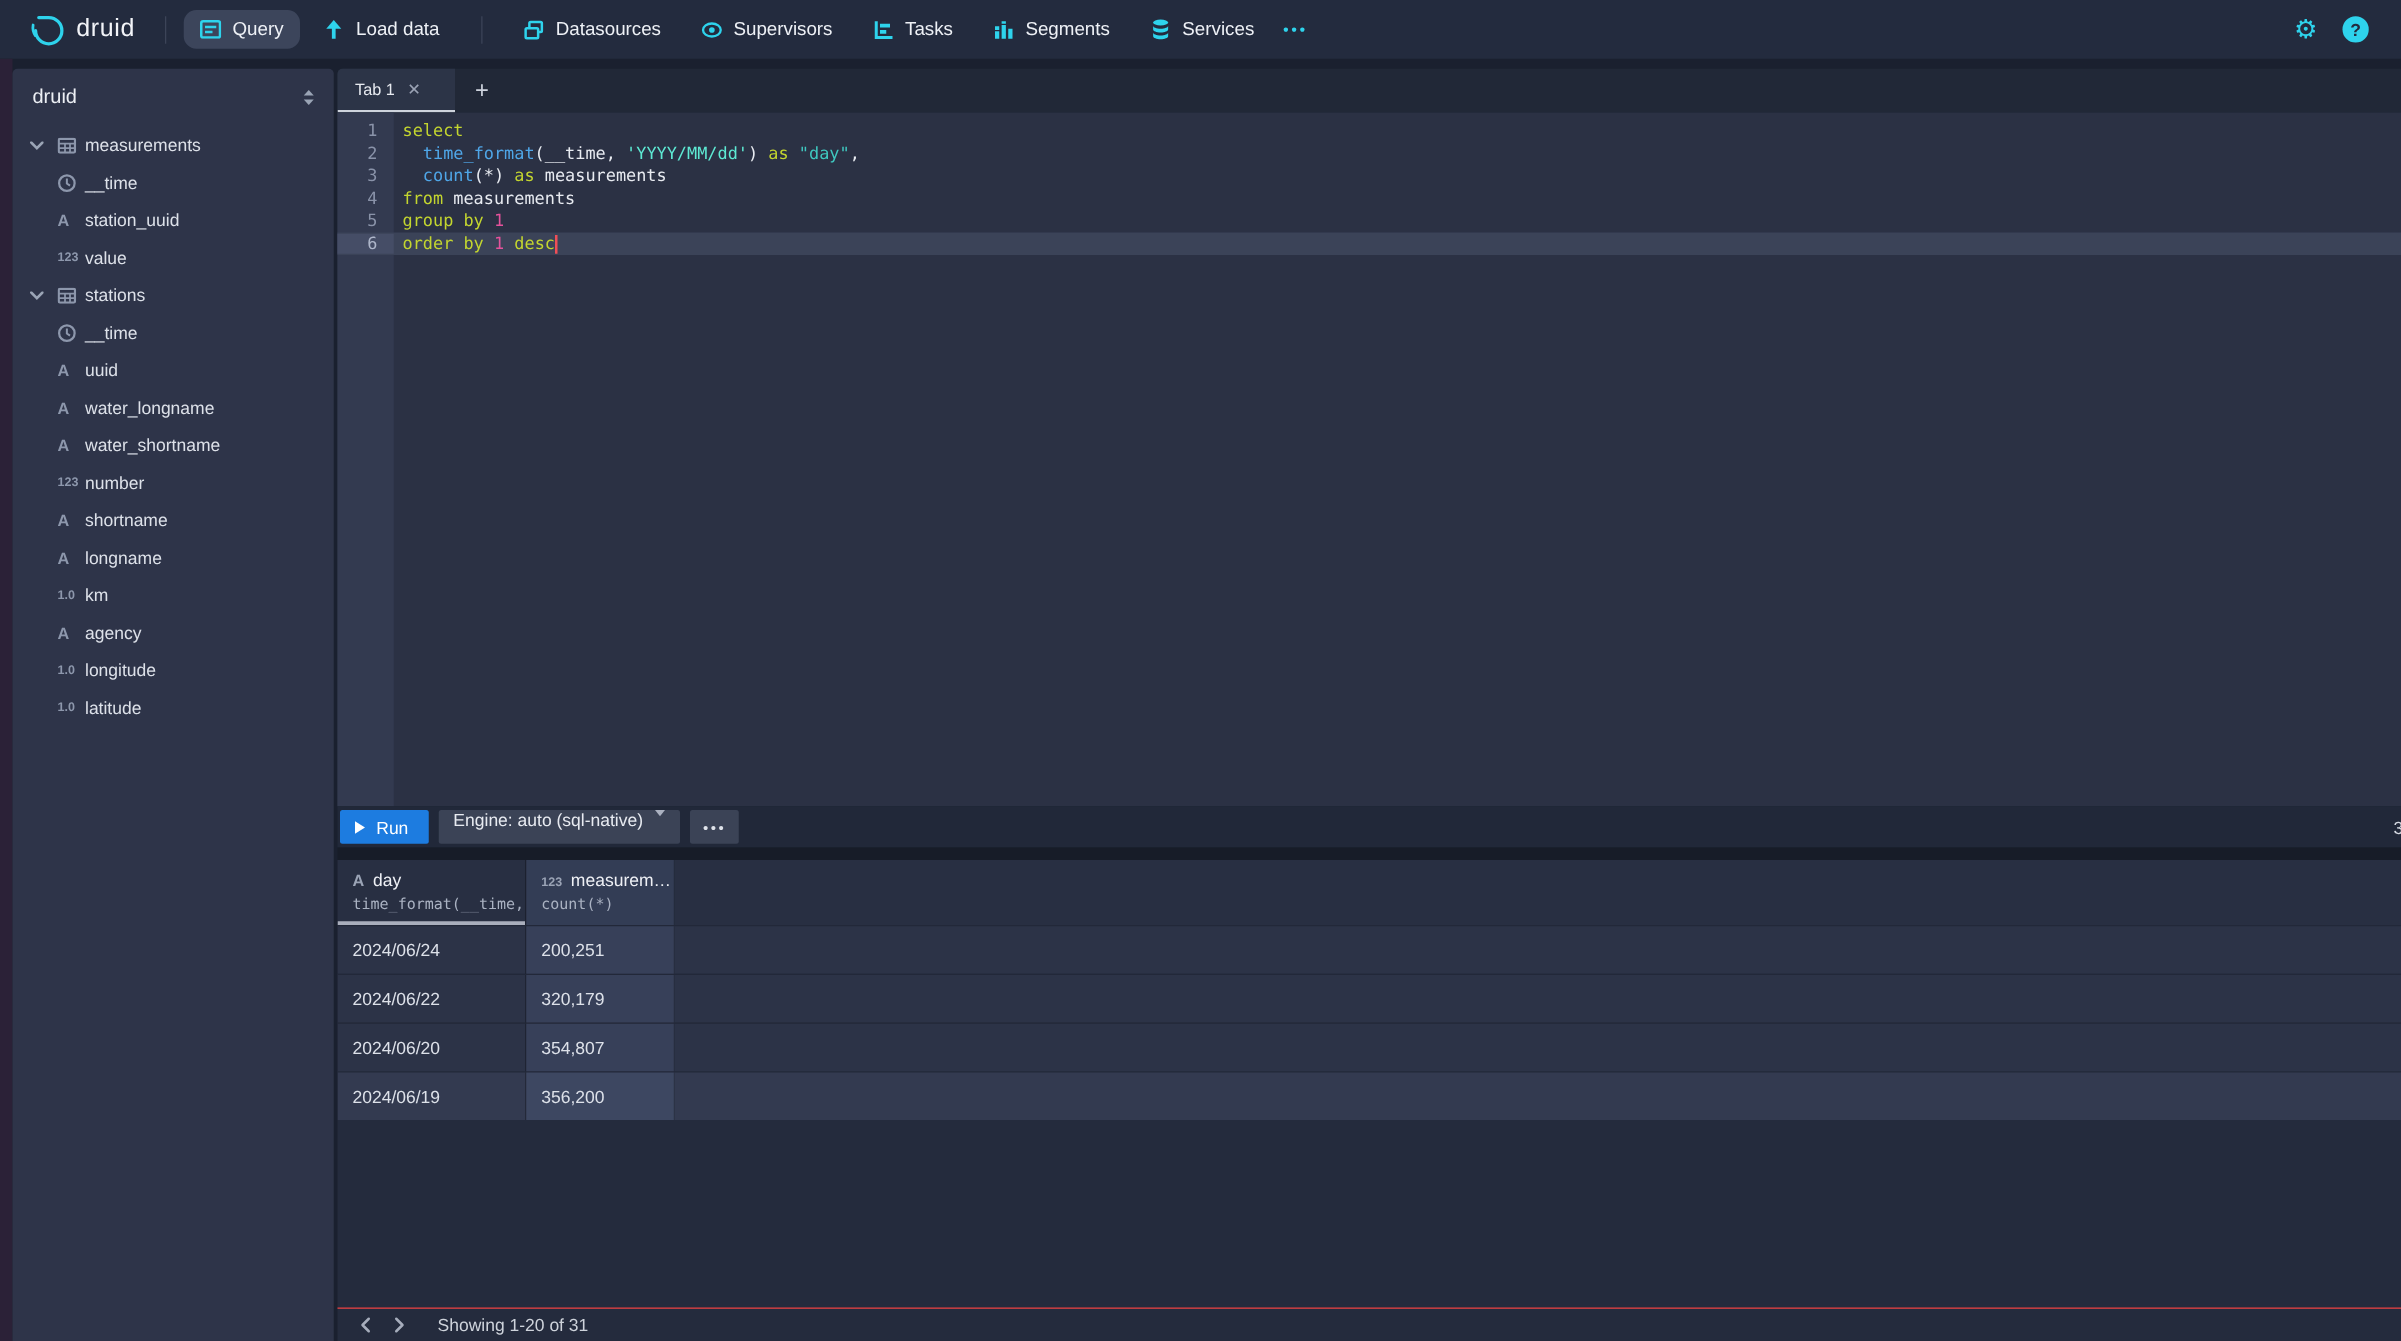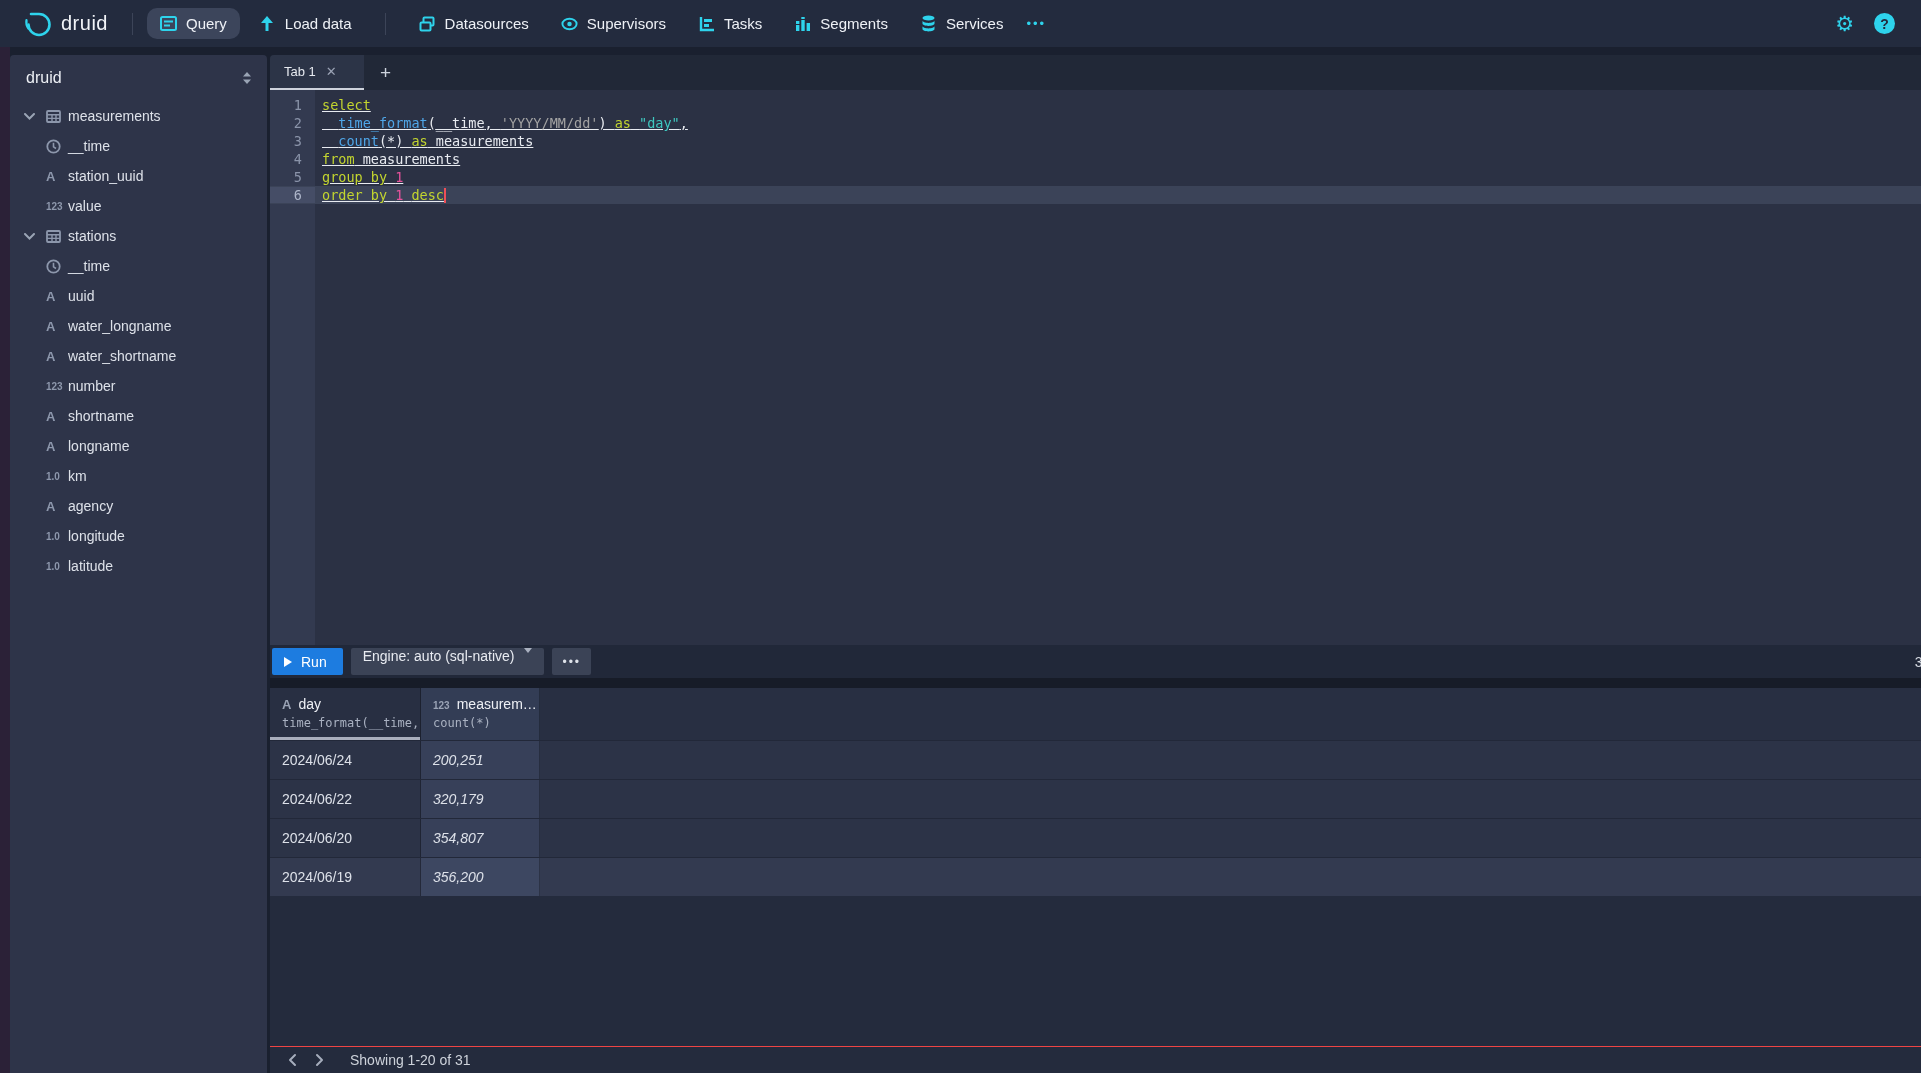--- a/index.html
+++ b/index.html
@@ -53,22 +53,22 @@
   
   .editor { position:absolute; left:0; top:35px; width:100%; height:555px; background:#2b3144; }
   .gutter { position:absolute; left:0; top:0; width:45px; height:555px; background:#333a50; }
   .code-area { position:absolute; left:0; top:0; width:100%; }
   .code-line { position:relative; height:18px; display:flex; align-items:center; }
   .code-line.active .line-bg { position:absolute; left:0; top:0; right:0; bottom:0; background:#3b4358; }
   .gut-num { position:relative; width:45px; text-align:right; padding-right:13px; flex:none;
     color:#8a93a9; font:13.5px "DejaVu Sans Mono", monospace; }
   .code-line.active .gut-num { background:#454d66; color:#aeb6ca; }
   .code-text { position:relative; white-space:pre; padding-left:7px;
-    font:13.5px "DejaVu Sans Mono", monospace; color:#e8ebf1;text-decoration:underline; }
-  .tk-kw { color:#c3d52f; } .tk-fn { color:#4fa6e8; } .tk-sy { color:#a3a3a3; }
+    font:13.5px "DejaVu Sans Mono", monospace; color:#e8ebf1; }
+  .tk-kw { color:#c3d52f; } .tk-fn { color:#4fa6e8; } .tk-sy { color:#5eead4; }
   .tk-st { color:#3fc8c0; } .tk-nu { color:#e5529c; } .tk-pl { color:#e8ebf1; }
   .cursor { display:inline-block; width:2px; height:15px; background:#ef4f57; vertical-align:text-bottom; }
 
   
   .runbar { position:absolute; left:0; top:590px; width:100%; height:33px; background:#212839;
     display:flex; align-items:center; padding:0 12px 0 2px; gap:8px; }
   .run-btn { height:27px; background:#1d7ce0; color:#fff; border:none; border-radius:2px;
     display:flex; align-items:center; gap:9px; padding:0 16px 0 12px; font-size:14px; cursor:pointer; }
   .play { width:0; height:0; border-left:8px solid #fff; border-top:5px solid transparent;
     border-bottom:5px solid transparent; }
@@ -95,21 +95,21 @@
   .col-name { color:#eef0f5; font-size:14px; display:flex; align-items:baseline; gap:7px; cursor:pointer; }
   .col-type { color:#9aa3b5; font-size:10px; font-weight:bold; }
   .col-type.a { font-size:13px; }
   .col-formula { margin-top:4px; color:#aab2c2; font:12px "DejaVu Sans Mono", monospace;
     white-space:nowrap; overflow:hidden; }
   .rrow { height:39px; display:flex; border-top:1px solid #222839; cursor:default; }
   .rrow.odd  { background:#2c3347; }
   .rrow.even { background:#333a50; }
   .cell { padding:0 12px; display:flex; align-items:center; color:#dde1e9; font-size:14px; }
   .cell.c1 { width:151px; border-right:1px solid rgba(0,0,0,.28); }
-  .cell.c2 { width:119px; background:rgba(158,190,255,0.10); border-right:1px solid rgba(0,0,0,.28);font-style:italic; }
+  .cell.c2 { width:119px; background:rgba(158,190,255,0.10); border-right:1px solid rgba(0,0,0,.28); }
 
   
   .rfooter { position:absolute; left:0; top:991px; width:100%; height:27px; background:#242b3d;
     border-top:1px solid #ef4444; display:flex; align-items:center; padding-left:10px; }
   .pg-btn { width:26px; height:24px; display:flex; align-items:center; justify-content:center; cursor:pointer; }
   .showing { color:#ced3db; font-size:14px; margin-left:18px; }
 </style>
 </head>
 <body>
 

